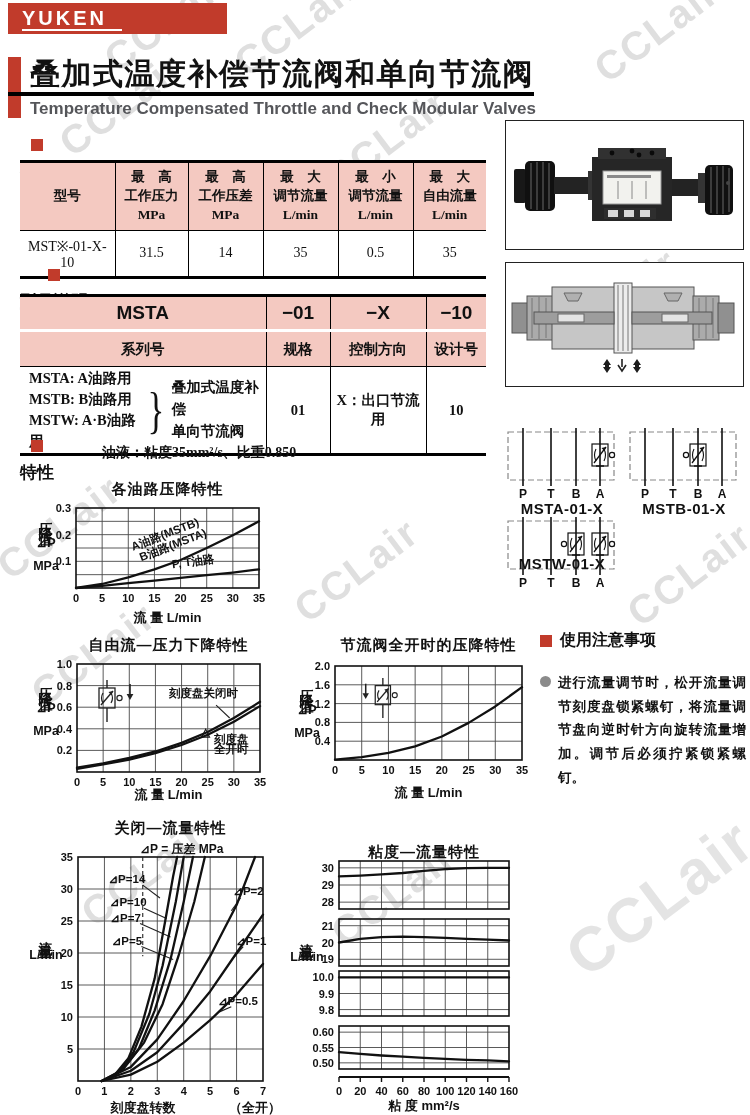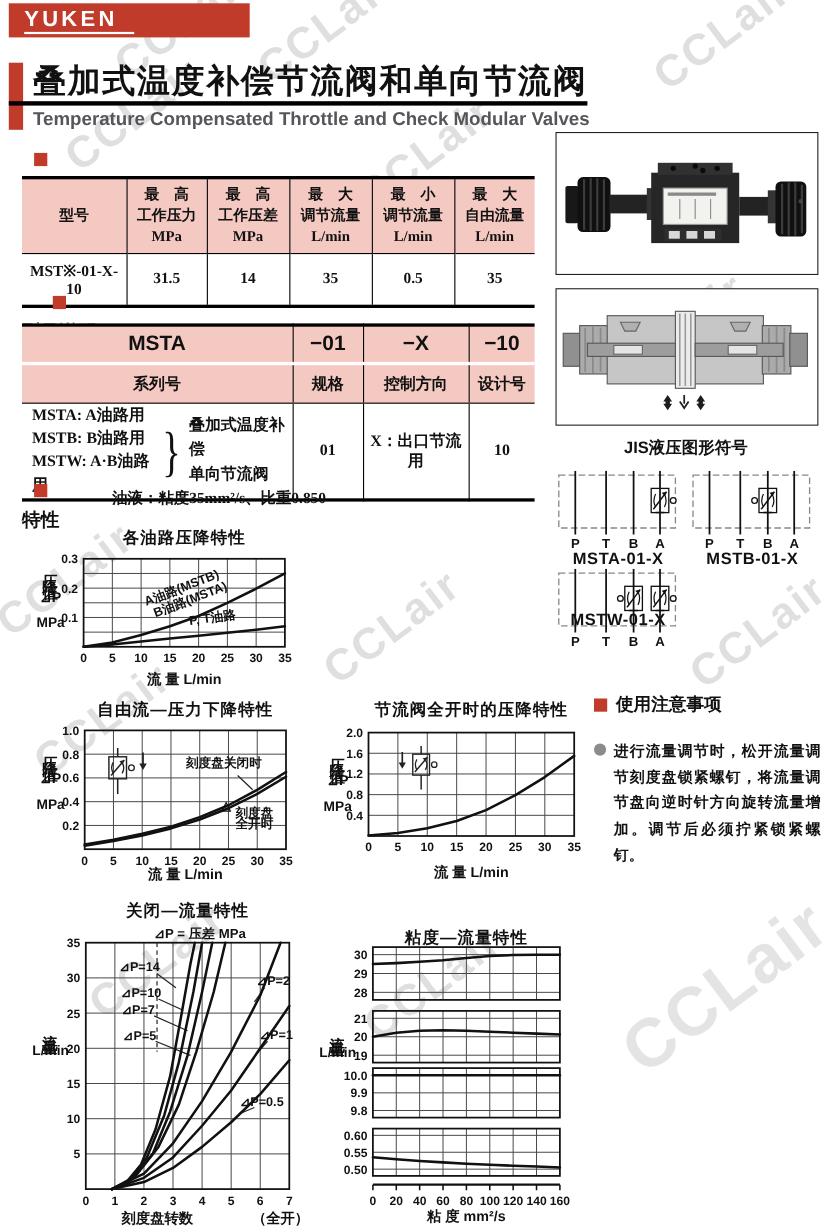--- a/index.html
+++ b/index.html
@@ -24,21 +24,21 @@
   
   .sec{position:absolute;display:flex;align-items:center;gap:9px;z-index:2;flex-direction:column;}
   .sq{width:12px;height:12px;background:var(--red);flex:none;}
   .sec b{font:700 17px "Liberation Sans",sans-serif;}
   
   table{border-collapse:collapse;table-layout:fixed;z-index:2;position:absolute;background:#fff;}
   .ptab{left:20px;top:160px;width:466px;border-top:3px solid #000;border-bottom:3px solid #000;
         font-family:"Liberation Serif",serif;}
   .ptab th{background:var(--pink);font-weight:700;font-size:13.5px;line-height:1.4;
            white-space:pre-line;padding:5px 2px;vertical-align:middle;}
-  .ptab td{font-weight:700;font-size:14px;text-align:center;padding:5px 2px;}
+  .ptab td{font-weight:400;font-size:14px;text-align:center;padding:5px 2px;}
   .ptab th{border-bottom:1.6px solid #000;}
   .ptab th+th,.ptab td+td{border-left:1.2px solid #000;}
   .mtab{left:20px;top:294px;width:466px;border-top:3px solid #000;border-bottom:3px solid #000;
         font-family:"Liberation Serif",serif;}
   .mtab td{text-align:center;vertical-align:middle;}
   .mtab tr.codes td{background:var(--pink);font:700 19px "Liberation Sans",sans-serif;
                     height:30px;border-bottom:3px solid #fff;}
   .mtab tr.means td{background:var(--pink);font:700 14.5px "Liberation Serif",serif;
                     height:32px;border-bottom:1.6px solid #000;}
   .mtab tr.body td{height:66px;font:700 14.5px "Liberation Serif",serif;}
@@ -241,21 +241,20 @@
       <rect x="156" y="51" width="26" height="8" fill="#e4e4e4" stroke="#666"></rect>
       <path d="M58 30h18l-4 8h-10zM158 30h18l-4 8h-10z" fill="#b0b0b0" stroke="#666"></path>
       <g fill="#1d1d1d">
           <path d="M101 96l-4 6h8zM101 110l-4-6h8zM131 96l-4 6h8zM131 110l-4-6h8z"></path>
           <path d="M99 100h4v6h-4zM129 100h4v6h-4z"></path>
         </g>
       <path d="M116 96v8m-4-2l4 6 4-6" fill="none" stroke="#222" stroke-width="1.6"></path>
     </svg>
   </div>
 
-  <div class="jislabel">JIS液压图形符号</div>
 
   <svg class="jisfig" id="jis-0" style="left:506px;top:428px" width="112" height="76">
       <rect x="2" y="4" width="106" height="48" fill="none" stroke="#888" stroke-width="1.2" stroke-dasharray="6,3"></rect>
       <line x1="17" y1="0" x2="17" y2="58" stroke="#111" stroke-width="1.6"></line>
       <text x="17" y="70" text-anchor="middle" font-size="12" font-weight="700" fill="#111">P</text>
       <line x1="45" y1="0" x2="45" y2="58" stroke="#111" stroke-width="1.6"></line>
       <text x="45" y="70" text-anchor="middle" font-size="12" font-weight="700" fill="#111">T</text>
       <line x1="70" y1="0" x2="70" y2="58" stroke="#111" stroke-width="1.6"></line>
       <text x="70" y="70" text-anchor="middle" font-size="12" font-weight="700" fill="#111">B</text>
       <line x1="94" y1="0" x2="94" y2="58" stroke="#111" stroke-width="1.6"></line>

